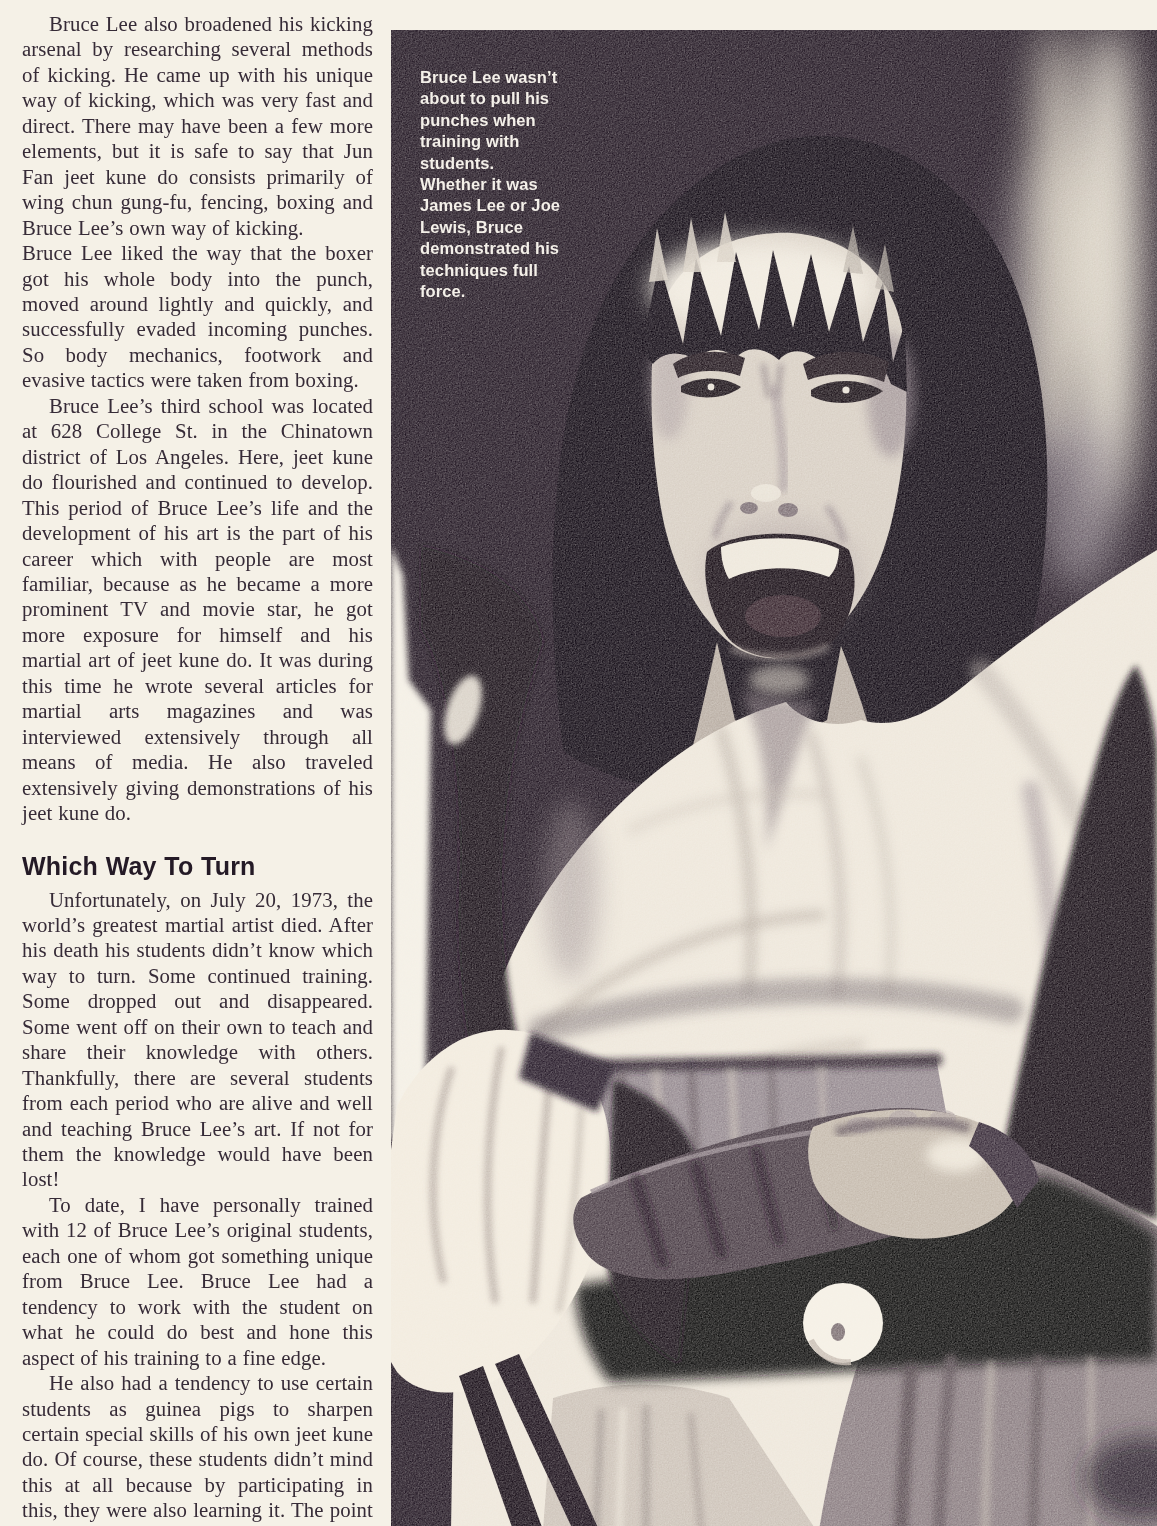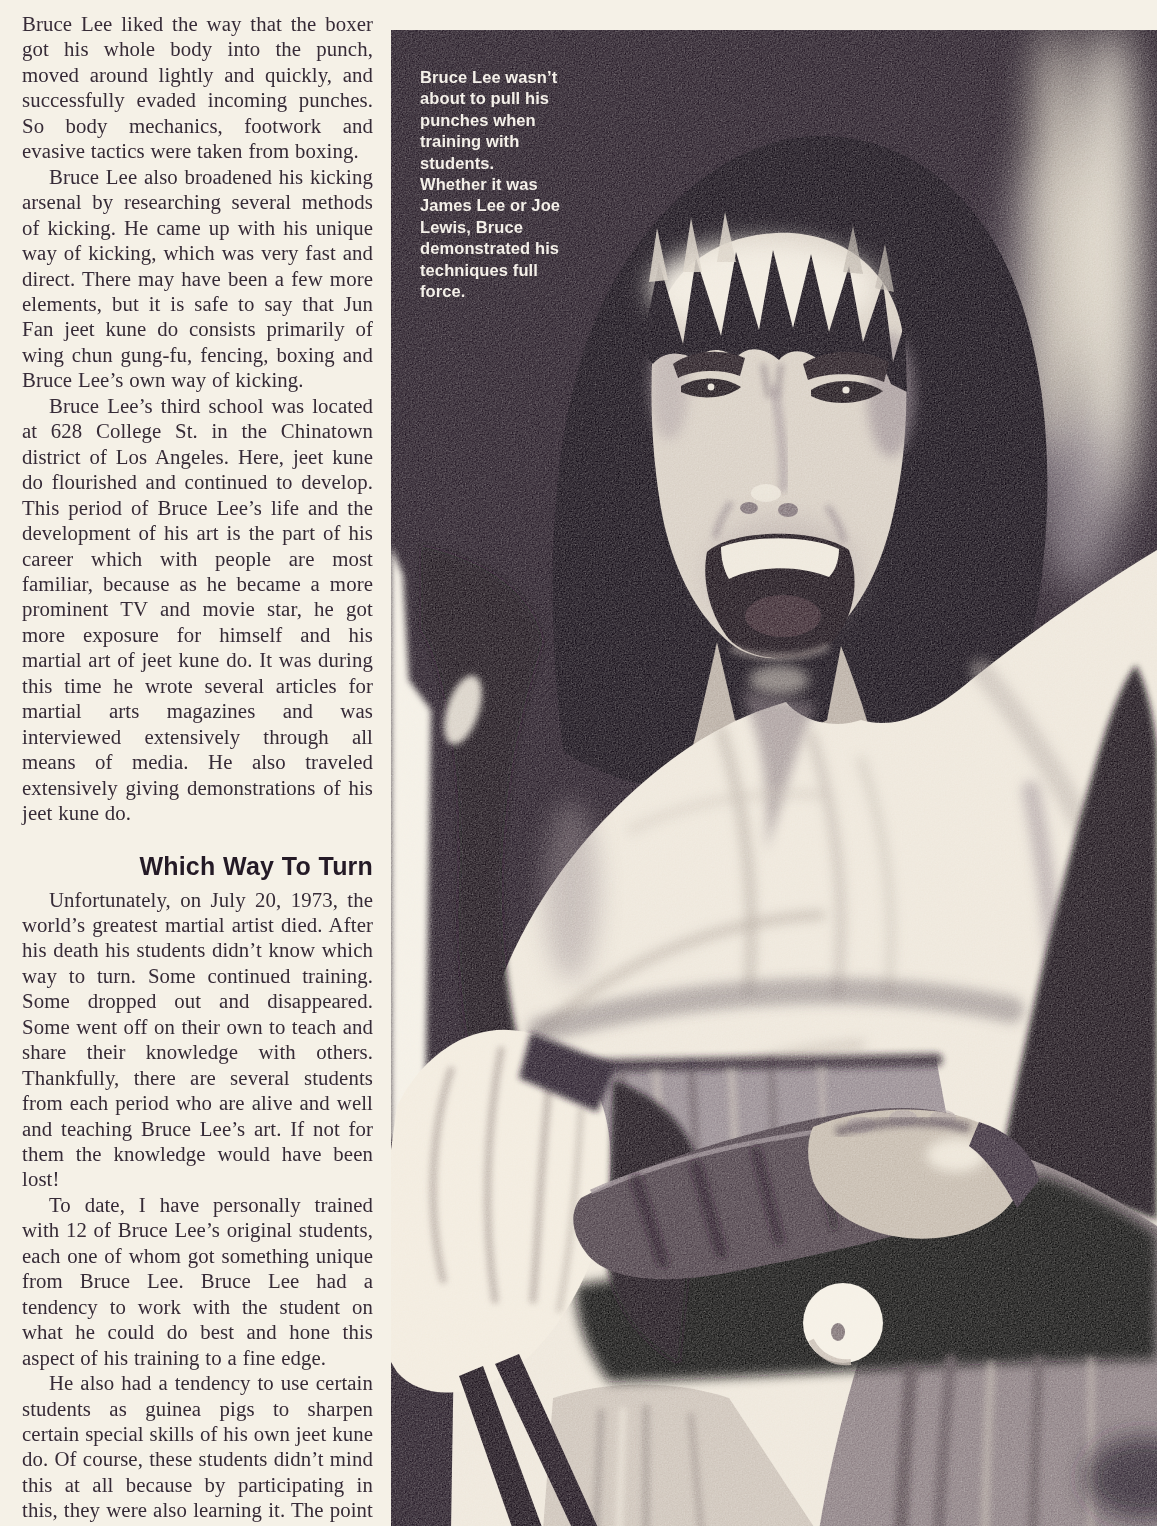--- a/index.html
+++ b/index.html
@@ -17,43 +17,43 @@
     text-align:justify;
     letter-spacing:0.1px;
     word-spacing:0.5px;
   }
   .para{margin:0;text-indent:27px;}
   .para.first{text-indent:0;}
   .section-heading{
     font-family:"Liberation Sans","DejaVu Sans",sans-serif;
     font-size:25px;line-height:28px;font-weight:bold;
     color:#241a26;letter-spacing:0.2px;
-    margin:26px 0 7px 0;text-align:right;text-indent:0;
+    margin:26px 0 7px 0;text-align:left;text-indent:0;
   }
   .photo{
     position:absolute;left:391px;top:30px;width:766px;height:1500px;
     margin:0;background:#737373;
   }
   .photo svg{position:absolute;left:0;top:0;width:100%;height:100%;display:block;}
   .photo-caption{
     position:absolute;left:29px;top:37px;width:172px;
     font-family:"Liberation Sans","DejaVu Sans",sans-serif;
     font-weight:bold;font-size:16.5px;line-height:21.4px;
     color:#f4f0e9;letter-spacing:0.1px;
     white-space:pre-line;
   }
 </style>
 </head>
 <body>
 
 <div class="page">
 
   <div class="article-column">
+    <p class="para">Bruce Lee also broadened his kicking arsenal by researching several methods of kicking. He came up with his unique way of kicking, which was very fast and direct. There may have been a few more elements, but it is safe to say that Jun Fan jeet kune do consists primarily of wing chun gung-fu, fencing, boxing and Bruce Lee’s own way of kicking.</p>
     <p class="para first">Bruce Lee liked the way that the boxer got his whole body into the punch, moved around lightly and quickly, and successfully evaded incoming punches. So body mechanics, footwork and evasive tactics were taken from boxing.</p>
-    <p class="para">Bruce Lee also broadened his kicking arsenal by researching several methods of kicking. He came up with his unique way of kicking, which was very fast and direct. There may have been a few more elements, but it is safe to say that Jun Fan jeet kune do consists primarily of wing chun gung-fu, fencing, boxing and Bruce Lee’s own way of kicking.</p>
     <p class="para">Bruce Lee’s third school was located at 628 College St. in the Chinatown district of Los Angeles. Here, jeet kune do flourished and continued to develop. This period of Bruce Lee’s life and the development of his art is the part of his career which with people are most familiar, because as he became a more prominent TV and movie star, he got more exposure for himself and his martial art of jeet kune do. It was during this time he wrote several articles for martial arts magazines and was interviewed extensively through all means of media. He also traveled extensively giving demonstrations of his jeet kune do.</p>
     <h2 class="section-heading">Which Way To Turn</h2>
     <p class="para">Unfortunately, on July 20, 1973, the world’s greatest martial artist died. After his death his students didn’t know which way to turn. Some continued training. Some dropped out and disappeared. Some went off on their own to teach and share their knowledge with others. Thankfully, there are several students from each period who are alive and well and teaching Bruce Lee’s art. If not for them the knowledge would have been lost!</p>
     <p class="para">To date, I have personally trained with 12 of Bruce Lee’s original students, each one of whom got something unique from Bruce Lee. Bruce Lee had a tendency to work with the student on what he could do best and hone this aspect of his training to a fine edge.</p>
     <p class="para">He also had a tendency to use certain students as guinea pigs to sharpen certain special skills of his own jeet kune do. Of course, these students didn’t mind this at all because by participating in this, they were also learning it. The point is that each of Bruce Lee’s students has</p>
   </div>
 
   <figure class="photo" role="img" aria-label="Black-and-white photo of Bruce Lee shouting with mouth open, wearing a white shirt, his wrapped forearm and fist across the lower frame">
     <svg viewBox="0 0 766 1500" preserveAspectRatio="none">
       <defs>

